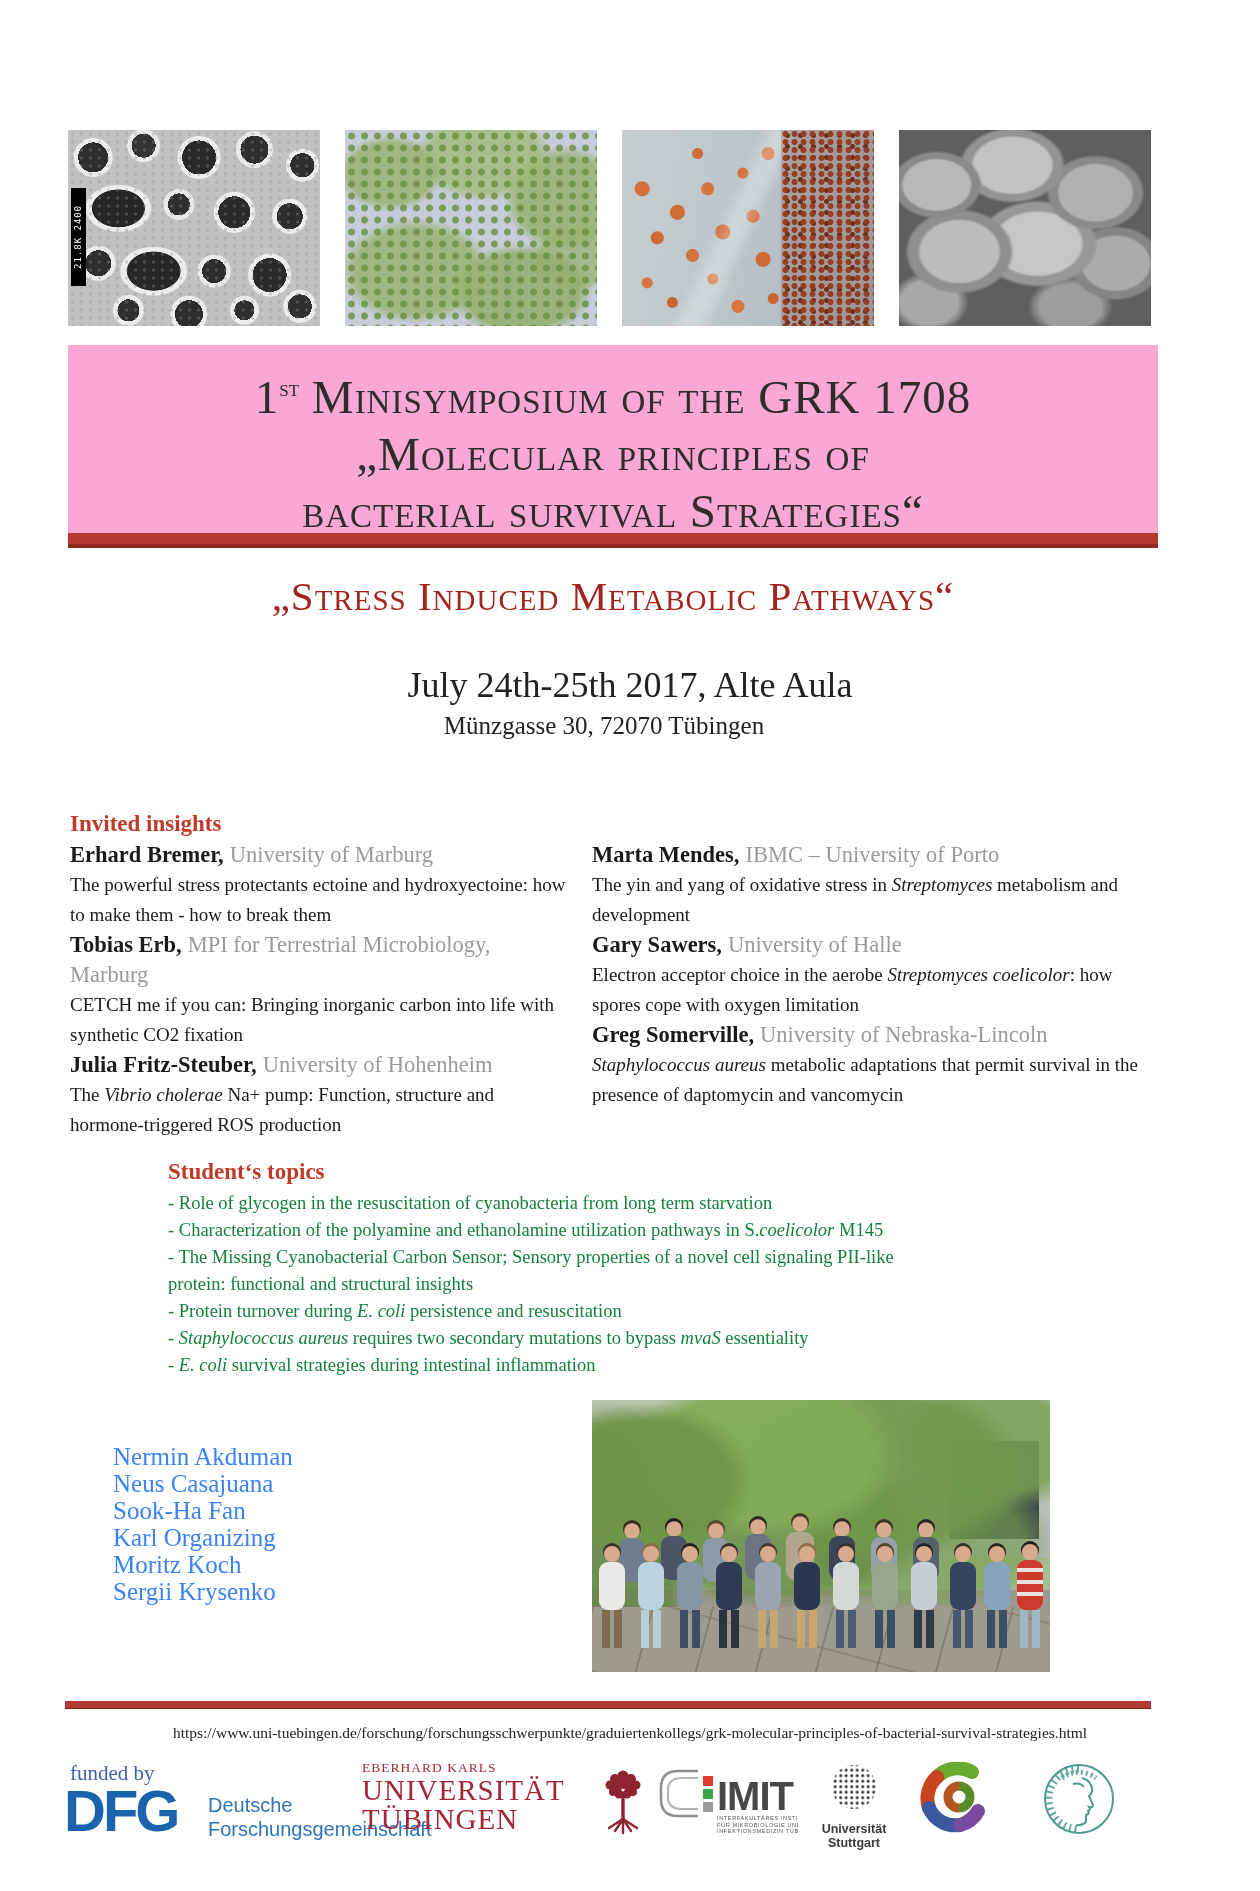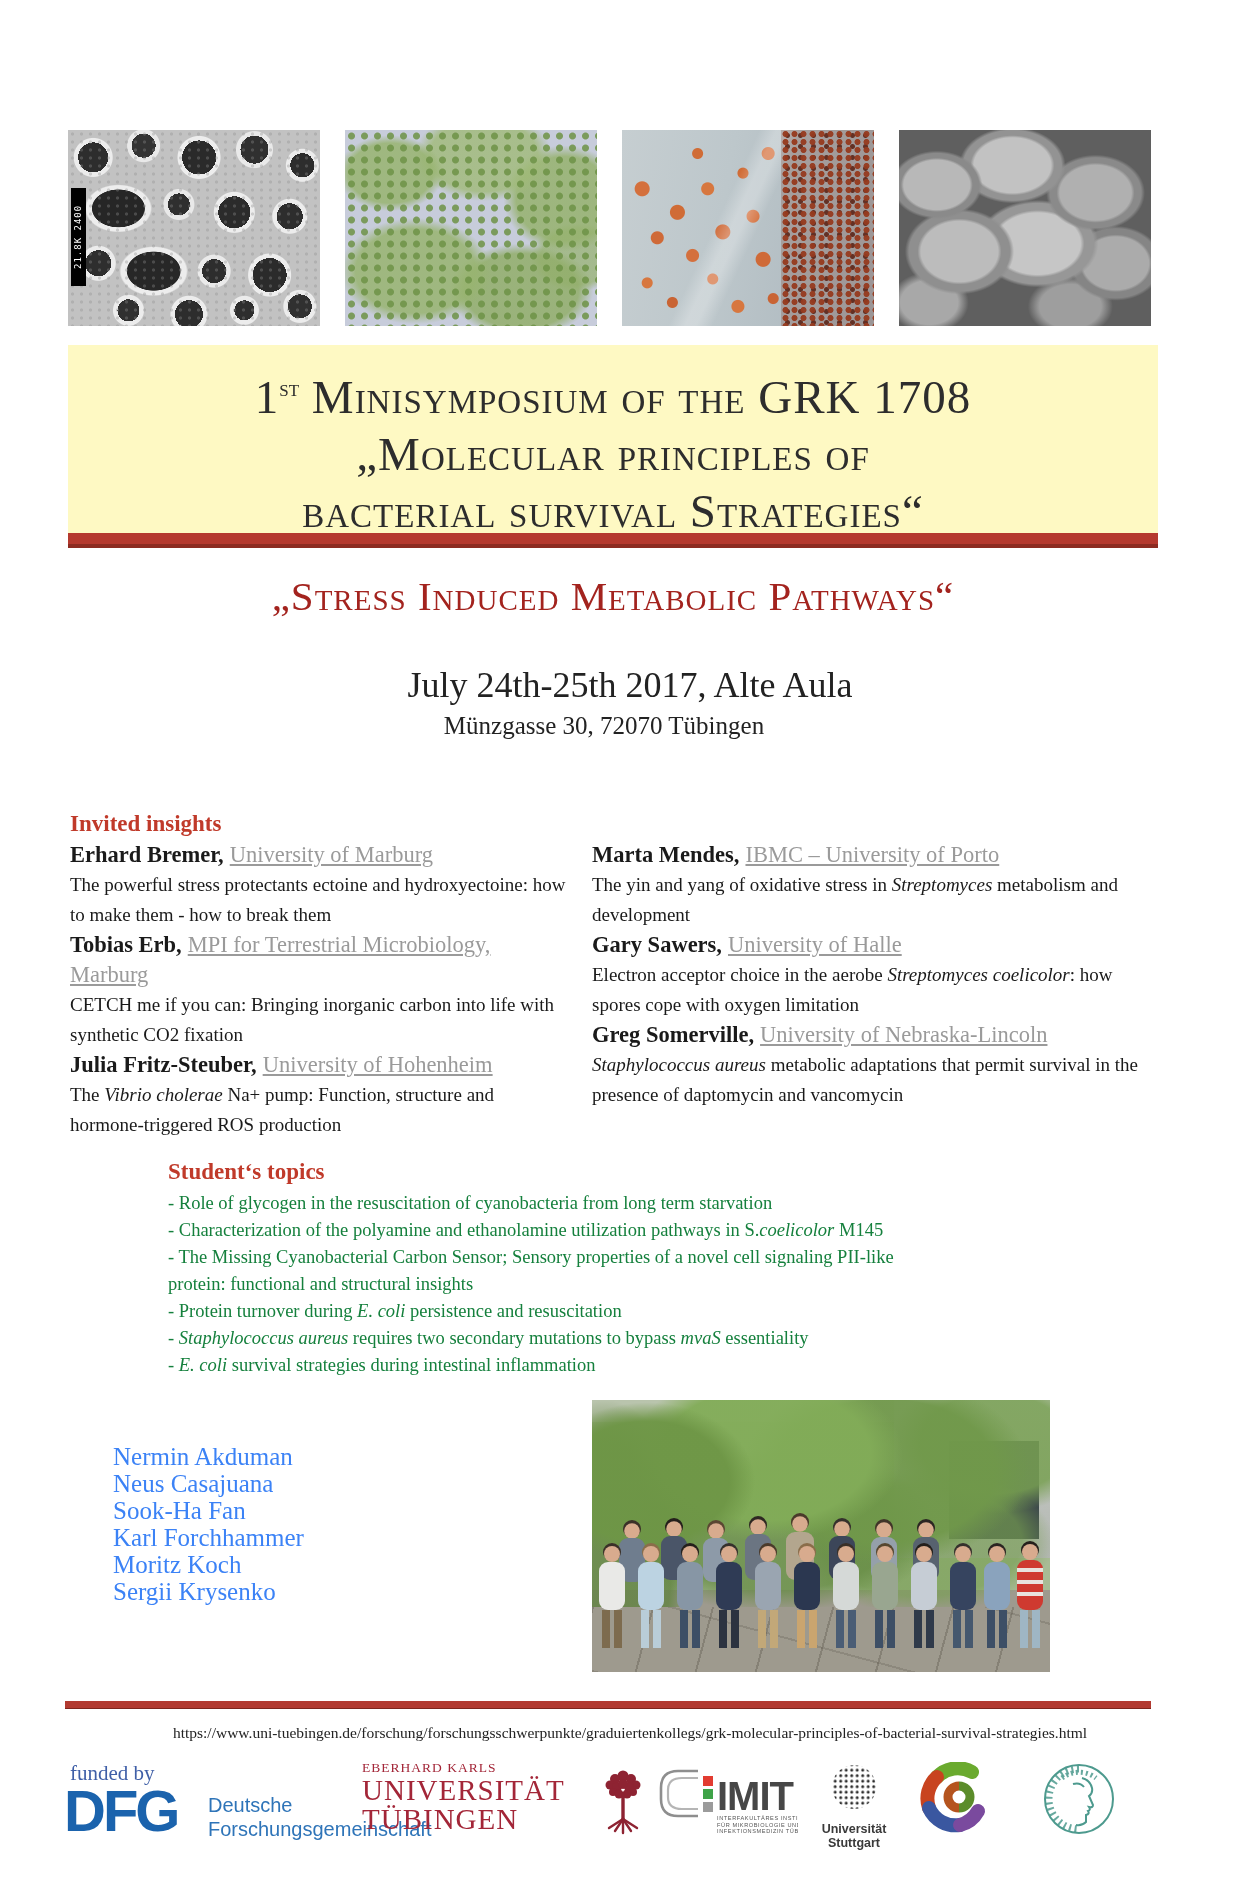--- a/index.html
+++ b/index.html
@@ -69,42 +69,42 @@
     radial-gradient(ellipse 60px 45px at 15% 28%,#b8b8b8 0 55%,#8a8a8a 60% 70%,rgba(0,0,0,0) 76%),
     radial-gradient(ellipse 70px 50px at 45% 18%,#c2c2c2 0 55%,#939393 60% 70%,rgba(0,0,0,0) 76%),
     radial-gradient(ellipse 65px 50px at 78% 32%,#b0b0b0 0 55%,#8a8a8a 60% 70%,rgba(0,0,0,0) 76%),
     radial-gradient(ellipse 70px 55px at 24% 62%,#bcbcbc 0 55%,#8f8f8f 60% 72%,rgba(0,0,0,0) 78%),
     radial-gradient(ellipse 78px 56px at 55% 58%,#c6c6c6 0 55%,#979797 60% 72%,rgba(0,0,0,0) 78%),
     radial-gradient(ellipse 60px 48px at 86% 68%,#ababab 0 55%,#858585 60% 72%,rgba(0,0,0,0) 78%),
     radial-gradient(ellipse 56px 40px at 68% 90%,#9e9e9e 0 55%,rgba(0,0,0,0) 76%),
     radial-gradient(ellipse 52px 40px at 12% 88%,#a8a8a8 0 55%,rgba(0,0,0,0) 76%);}
 
   
-  .banner{left:68px;top:345px;width:1090px;height:188px;background:#fef9c3;text-align:center;
+  .banner{left:68px;top:345px;width:1090px;height:188px;background:#f9a8d4;text-align:center;
           padding-top:14px;box-sizing:border-box;}
   .title-l1,.title-l2{font-variant:small-caps;color:#2d2d2d;font-size:47px;line-height:57px;letter-spacing:1px;}
   .title-l1 sup{font-size:0.52em;vertical-align:super;letter-spacing:0;}
   .banner-rule{left:68px;top:533px;width:1090px;height:15px;
                background:linear-gradient(#b5392e 0 72%,#8d2b21 72% 100%);}
 
   
   .subtitle{left:68px;top:570px;width:1090px;text-align:center;font-variant:small-caps;
             font-size:41px;line-height:52px;color:#a3231e;letter-spacing:1px;}
   .date-line{left:0;top:662px;width:1260px;text-align:center;font-size:36px;line-height:46px;color:#222;}
   .addr-line{left:0;top:710px;width:1208px;text-align:center;font-size:25px;line-height:32px;color:#222;}
 
   
   .sec-head{font-weight:bold;font-size:23px;line-height:28px;color:#c03a2a;}
   .speakers-head{left:70px;top:810px;}
   .col{position:absolute;top:840px;}
   .col-left{left:70px;width:500px;}
   .col-right{left:592px;width:560px;}
   .sp-head{font-size:22.5px;line-height:30px;color:#1a1a1a;}
   .sp-name{font-weight:bold;}
-  .sp-aff{color:#9a9a9a;margin-left:6px;font-weight:normal;text-decoration:underline;}
+  .sp-aff{color:#9a9a9a;margin-left:6px;font-weight:normal;}
   .sp-talk{font-size:19px;line-height:30px;color:#1a1a1a;}
 
   
   .topics{left:168px;top:1158px;width:758px;}
   .topics .sec-head{margin-bottom:4px;}
   .topic{font-size:18.5px;line-height:27px;color:#15803d;}
 
   
   .committee{left:113px;top:1443px;width:330px;}
   .committee-head{font-size:21px;line-height:30px;color:#b5342c;}
@@ -212,21 +212,21 @@
     <div class="topic"><span>- The Missing Cyanobacterial Carbon Sensor; Sensory properties of a novel cell signaling PII-like</span><br><span>protein: functional and structural insights</span></div>
     <div class="topic"><span>- Protein turnover during </span><i>E. coli</i><span> persistence and resuscitation</span></div>
     <div class="topic"><span>- </span><i>Staphylococcus aureus</i><span> requires two secondary mutations to bypass </span><i>mvaS</i><span> essentiality</span></div>
     <div class="topic"><span>- </span><i>E. coli</i><span> survival strategies during intestinal inflammation</span></div>
   </div>
 
   <div class="abs committee">
     <div class="member">Nermin Akduman</div>
     <div class="member">Neus Casajuana</div>
     <div class="member">Sook-Ha Fan</div>
-    <div class="member">Karl Forchhammer</div>
+    <div class="member">Karl Organizing</div>
     <div class="member">Moritz Koch</div>
     <div class="member">Sergii Krysenko</div>
   </div>
 
   <div class="abs photo">
     <div class="building"></div>
     <div class="foliage"></div>
     <div class="ground"></div>
     <svg class="people" viewBox="0 0 458 178">
 

